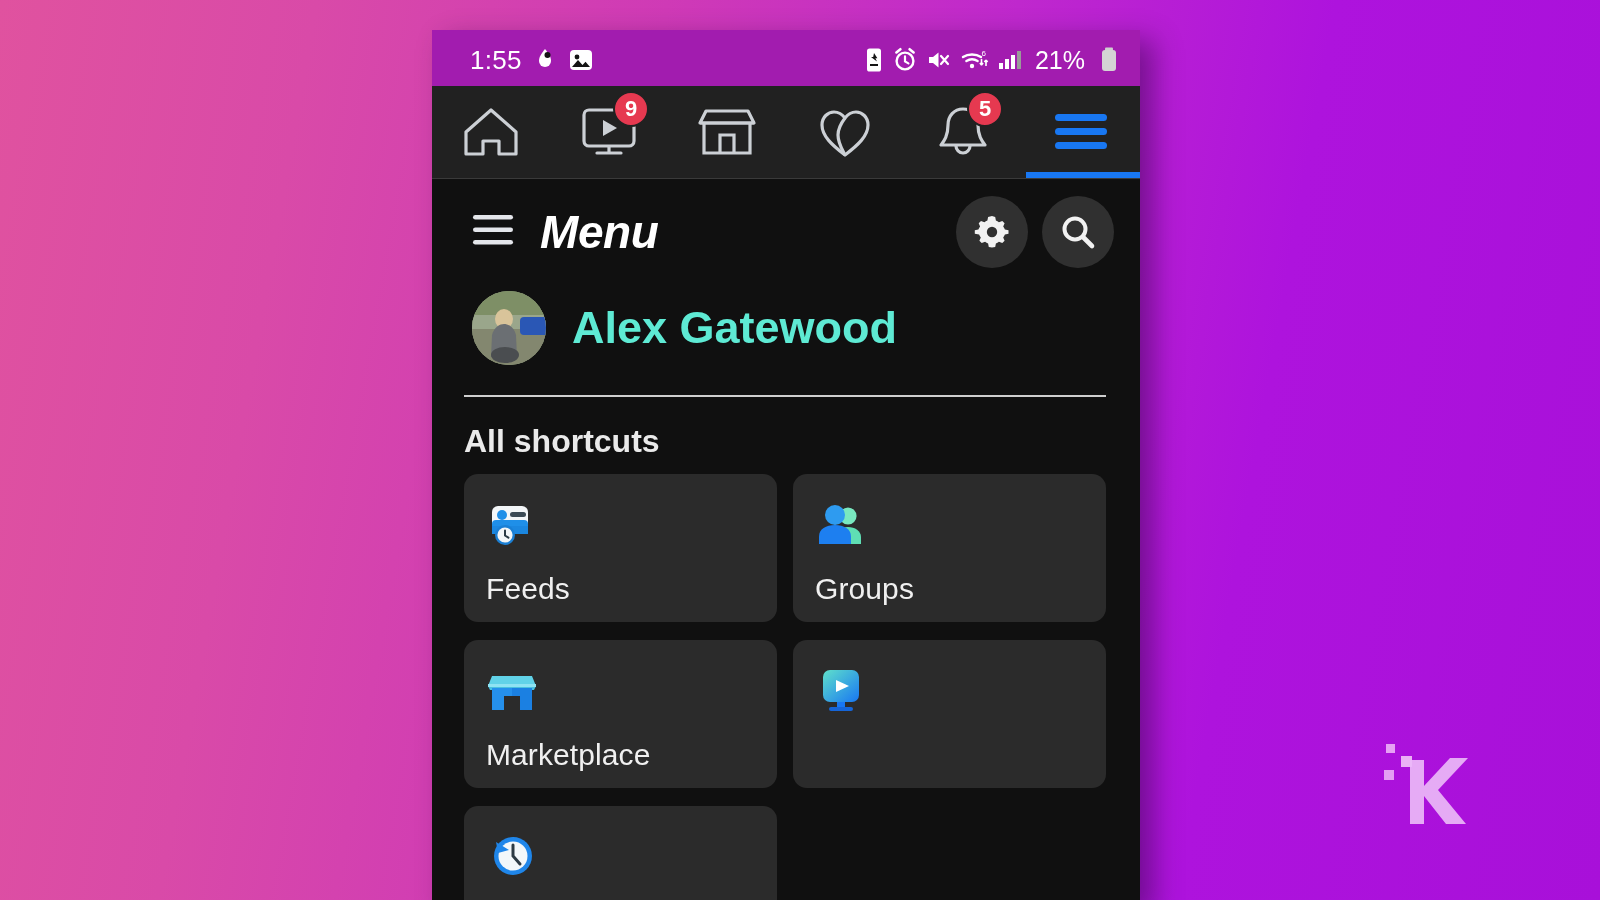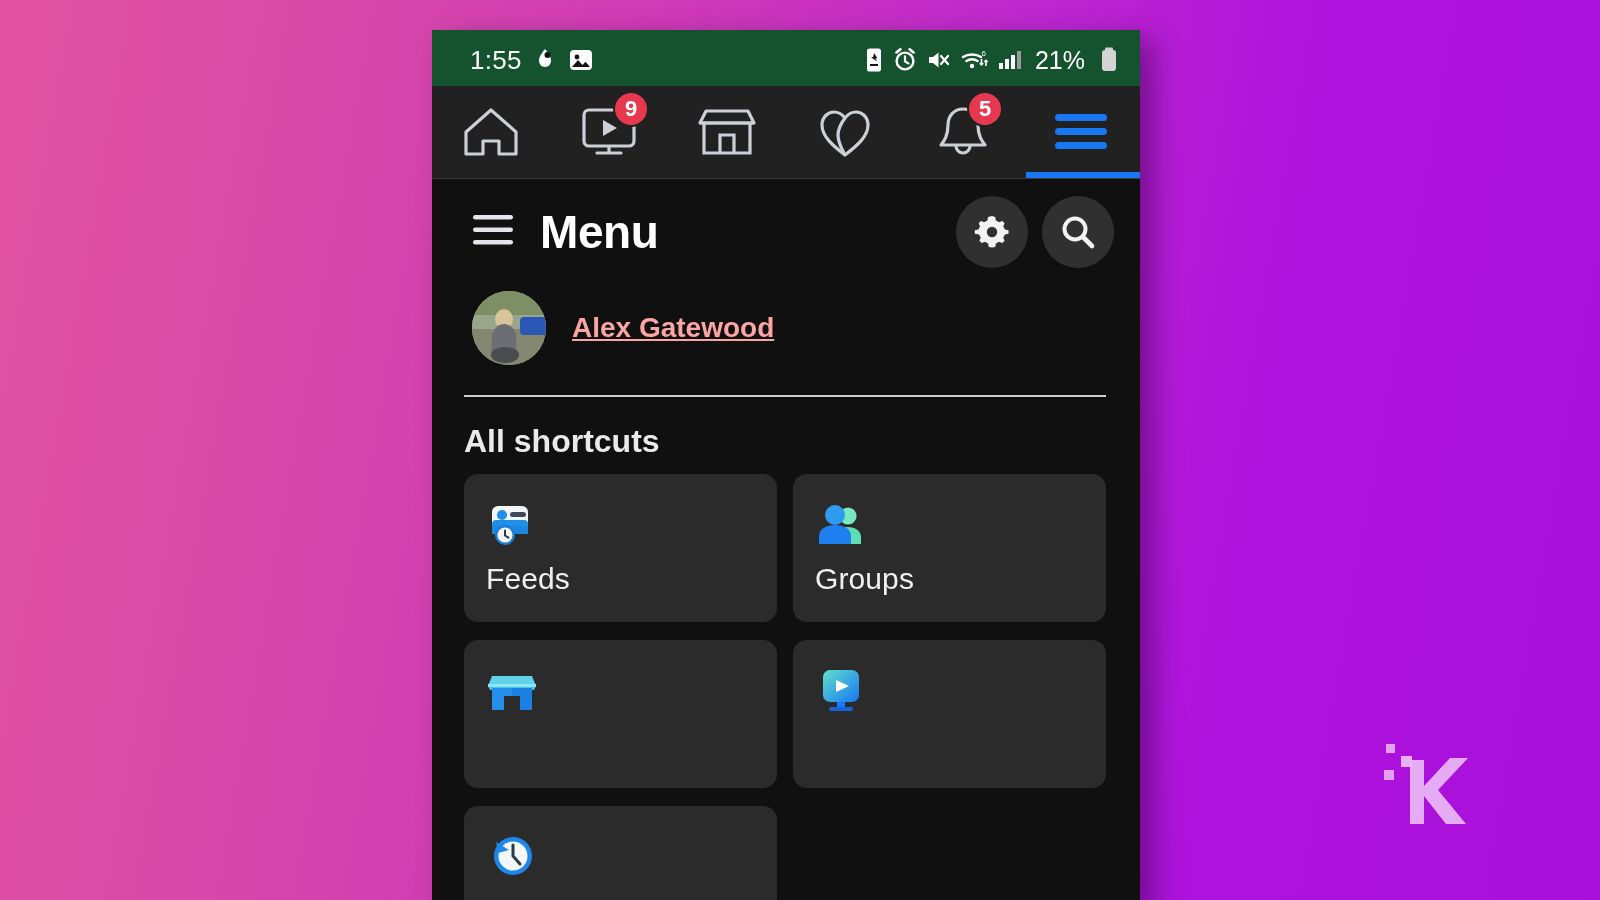--- a/index.html
+++ b/index.html
@@ -27,21 +27,21 @@
     position: absolute;
     left: 432px; top: 30px;
     width: 708px; height: 876px;
     background: #000;
     box-shadow: 14px 10px 26px rgba(40,0,60,0.45);
     overflow: hidden;
   }
 
   
   .statusbar {
-    height: 56px; background: #14532d;
+    height: 56px; background: #a21caf;
     display: flex; align-items: center;
     padding: 4px 22px 0 38px;
     color: #fff;
     justify-content: space-between;
   }
   .sb-left { display: flex; align-items: center; gap: 11px; }
   .sb-right { display: flex; align-items: center; gap: 9px; margin-left: auto; }
   .sb-time { font-size: 26px; letter-spacing: 0.3px; font-weight: 400; }
   .sb-pct { font-size: 25px; font-weight: 400; margin: 0 6px 0 4px; }
   .sb-ico { display: block; }
@@ -79,20 +79,21 @@
     height: 1px; background: #3a3a3a;
   }
 
   
   .menubody { background: #101010; height: 100%; }
 
   .menuhead {
     display: flex; align-items: center;
     padding: 18px 26px 8px 40px;
     height: 96px;
+    font-style: italic;
   }
   .menu-hamburger { margin-right: 26px; }
   .menu-title {
     font-size: 46px; font-weight: 700; color: #fff;
     letter-spacing: -0.4px;
   }
   .head-actions { margin-left: auto; display: flex; align-items: center; gap: 14px; }
   .round-btn {
     width: 72px; height: 72px; border-radius: 36px;
     background: #303030;
@@ -106,23 +107,22 @@
   }
   .avatar {
     width: 74px; height: 74px; border-radius: 37px;
     margin-right: 26px;
     overflow: hidden; position: relative;
     background: #6f7d63;
     flex: none;
   }
   .profile-text { display: flex; flex-direction: column; justify-content: center; }
   .profile-name {
-    font-size: 28px; font-weight: 700; color: #fca5a5;
+    font-size: 45px; font-weight: 700; color: #5eead4;
     line-height: 1.22;
-    text-decoration: underline;
   }
   .profile-sub {
     font-size: 31px; color: #b4b9bf; line-height: 1.25;
   }
 
   .divider {
     height: 2px; background: #cfcfcf;
     margin: 12px 34px 0 32px;
   }
 
@@ -139,20 +139,21 @@
     gap: 18px 16px;
     padding: 0 34px 0 32px;
   }
   .card {
     background: #2b2b2b;
     border-radius: 14px;
     height: 148px;
     padding: 24px 0 0 22px;
     display: flex; flex-direction: column;
     justify-content: flex-start;
+    gap: 10px;
   }
   .card-icon { height: 52px; margin-bottom: 12px; }
   .card-label {
     font-size: 30px; color: #f0f0f0; font-weight: 400;
     letter-spacing: 0.1px;
   }
 </style>
 </head>
 <body>
 
@@ -348,20 +349,21 @@
         <div class="card">
           <span class="card-icon">
             <svg width="52" height="52" viewBox="0 0 52 52">
               <path d="M6 12 h40 l4 10 H2z" fill="#61d2e8"></path>
               <path d="M2 22 h48 l-2 4 H4z" fill="#48c0e0"></path>
               <path d="M6 24 v22 h12 V32 h16 v14 h12 V24z" fill="#1b80e2"></path>
               <path d="M6 24 v22 h12 V32 h8 V24z" fill="#2590ec"></path>
               <path d="M2 20 h48 v3 H2z" fill="#8fe3f2"></path>
             </svg>
           </span>
+          <span class="card-label">Marketplace</span>
         </div>
 
         <div class="card">
           <span class="card-icon">
             <svg width="52" height="52" viewBox="0 0 52 52">
               <rect x="8" y="6" width="36" height="32" rx="7" fill="url(#gVid)"></rect>
               <defs>
                 <linearGradient id="gVid" x1="0" y1="0" x2="1" y2="1">
                   <stop offset="0" stop-color="#5fe0cb"></stop>
                   <stop offset="1" stop-color="#1877f2"></stop>

